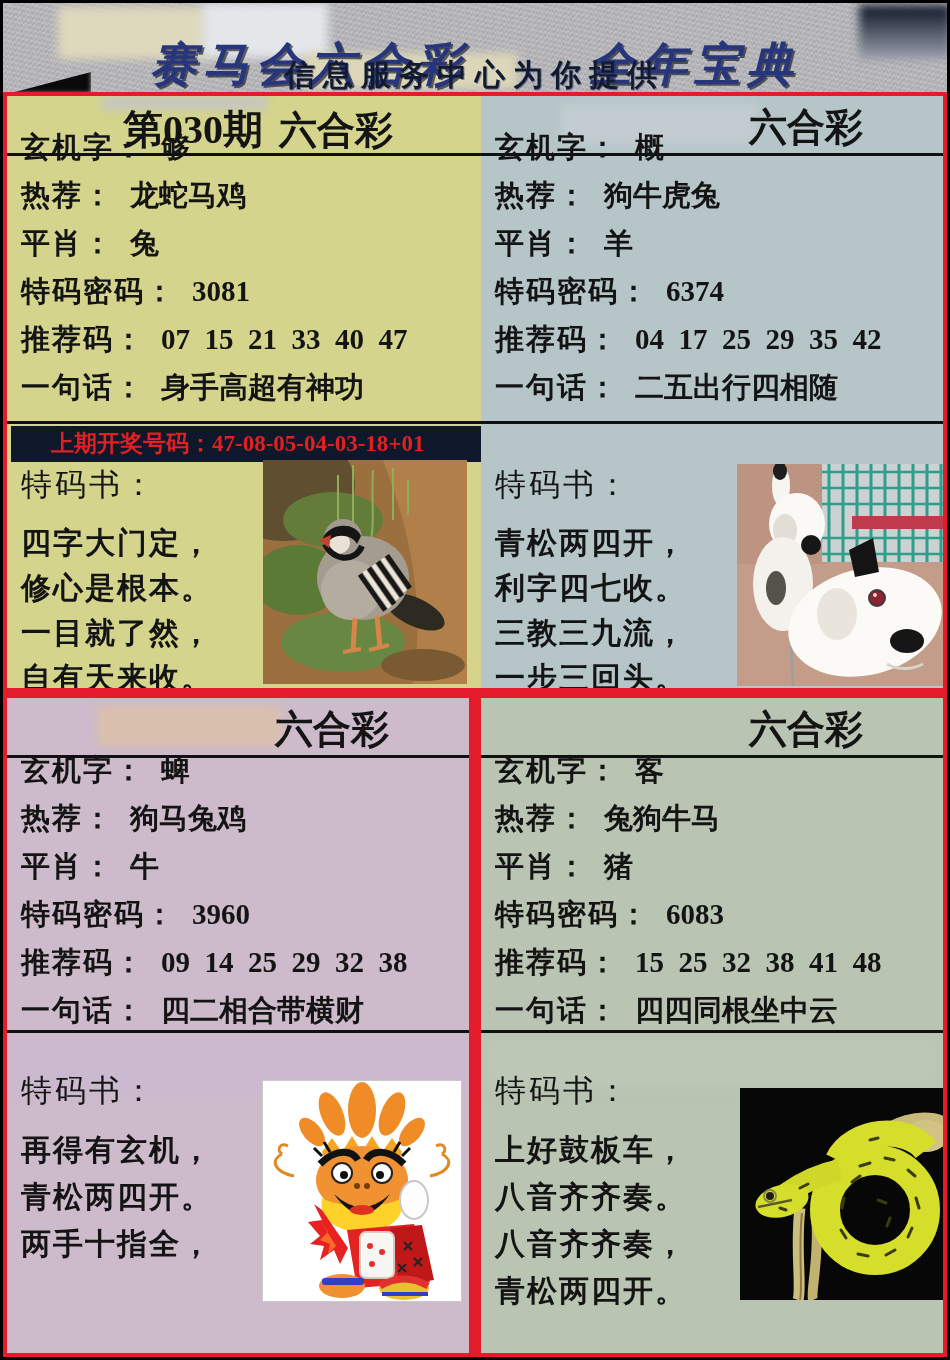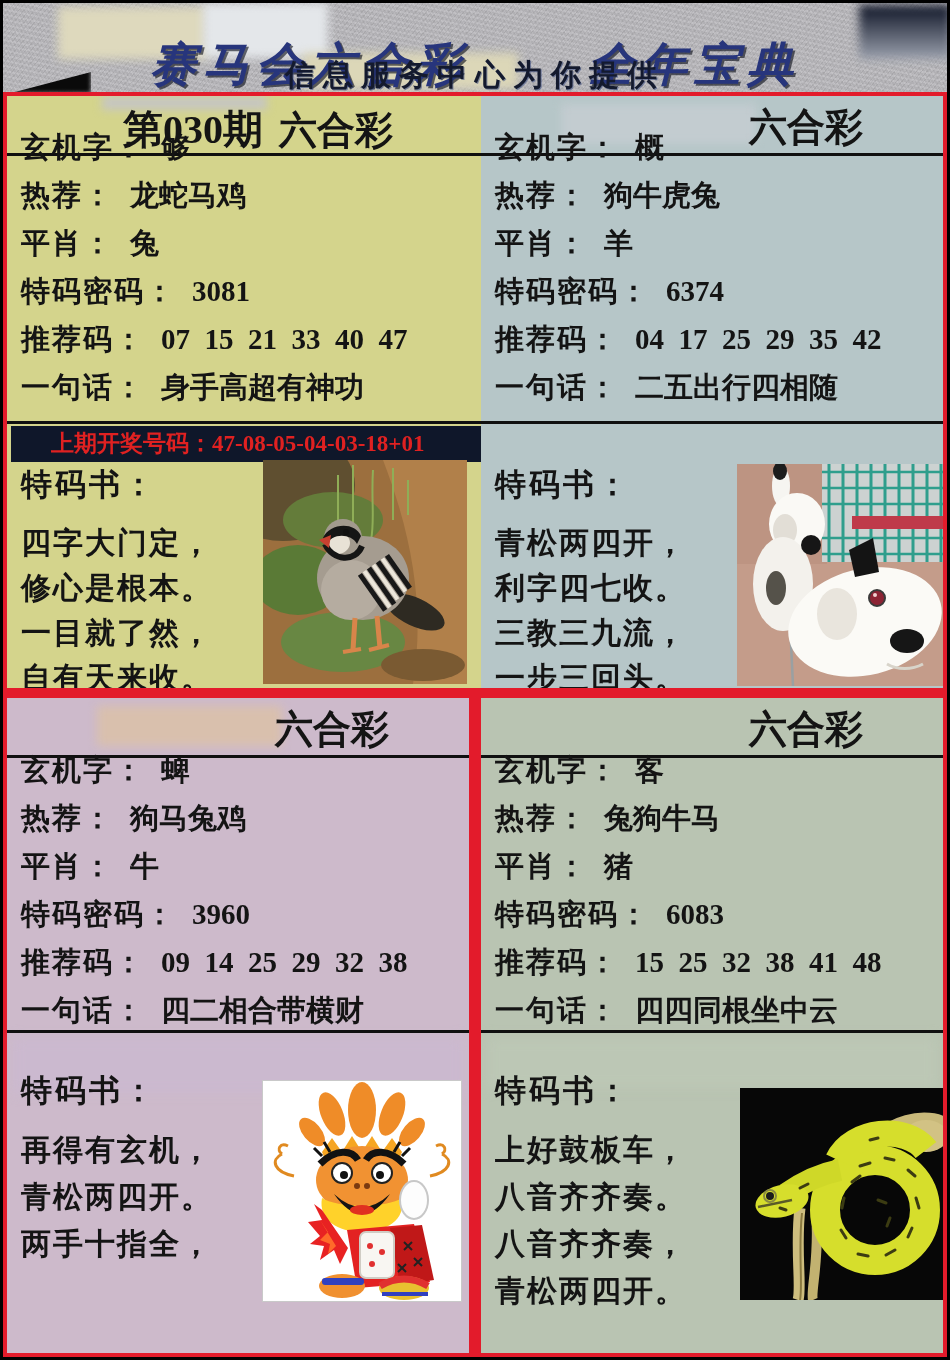--- a/index.html
+++ b/index.html
@@ -49,21 +49,21 @@
   .frow{height:48px;line-height:48px;font-size:29px;font-weight:bold;white-space:pre;}
   .f-label{letter-spacing:2px;margin-right:16px;margin-top:16px;}
   .q-rule2{position:absolute;left:0;width:100%;height:3px;background:#101010;}
   .row-top .q-rule2{top:325px;}
   .row-bot .q-rule2{top:332px;}
   .draw-strip{
     position:absolute;left:4px;right:4px;top:330px;height:36px;background:#0f172a;
     line-height:36px;font-size:23px;font-weight:bold;color:#e02121;
     padding-left:40px;white-space:pre;box-sizing:border-box;
   }
-  .book-label{position:absolute;left:14px;font-size:31px;font-weight:bold;letter-spacing:3px;}
+  .book-label{position:absolute;left:14px;font-size:31px;font-weight:normal;letter-spacing:3px;}
   .row-top .book-label{top:368px;}
   .row-bot .book-label{top:372px;}
   .poem{position:absolute;left:14px;width:250px;}
   .row-top .poem{top:424px;}
   .row-bot .poem{top:428px;}
   .poem-line{height:45px;line-height:45px;font-size:30px;font-weight:bold;letter-spacing:2px;white-space:nowrap;}
   .row-bot .poem-line{height:47px;line-height:47px;}
   .photo{position:absolute;margin:0;padding:0;}
   .photo svg{display:block;width:100%;height:100%;}
 </style>

